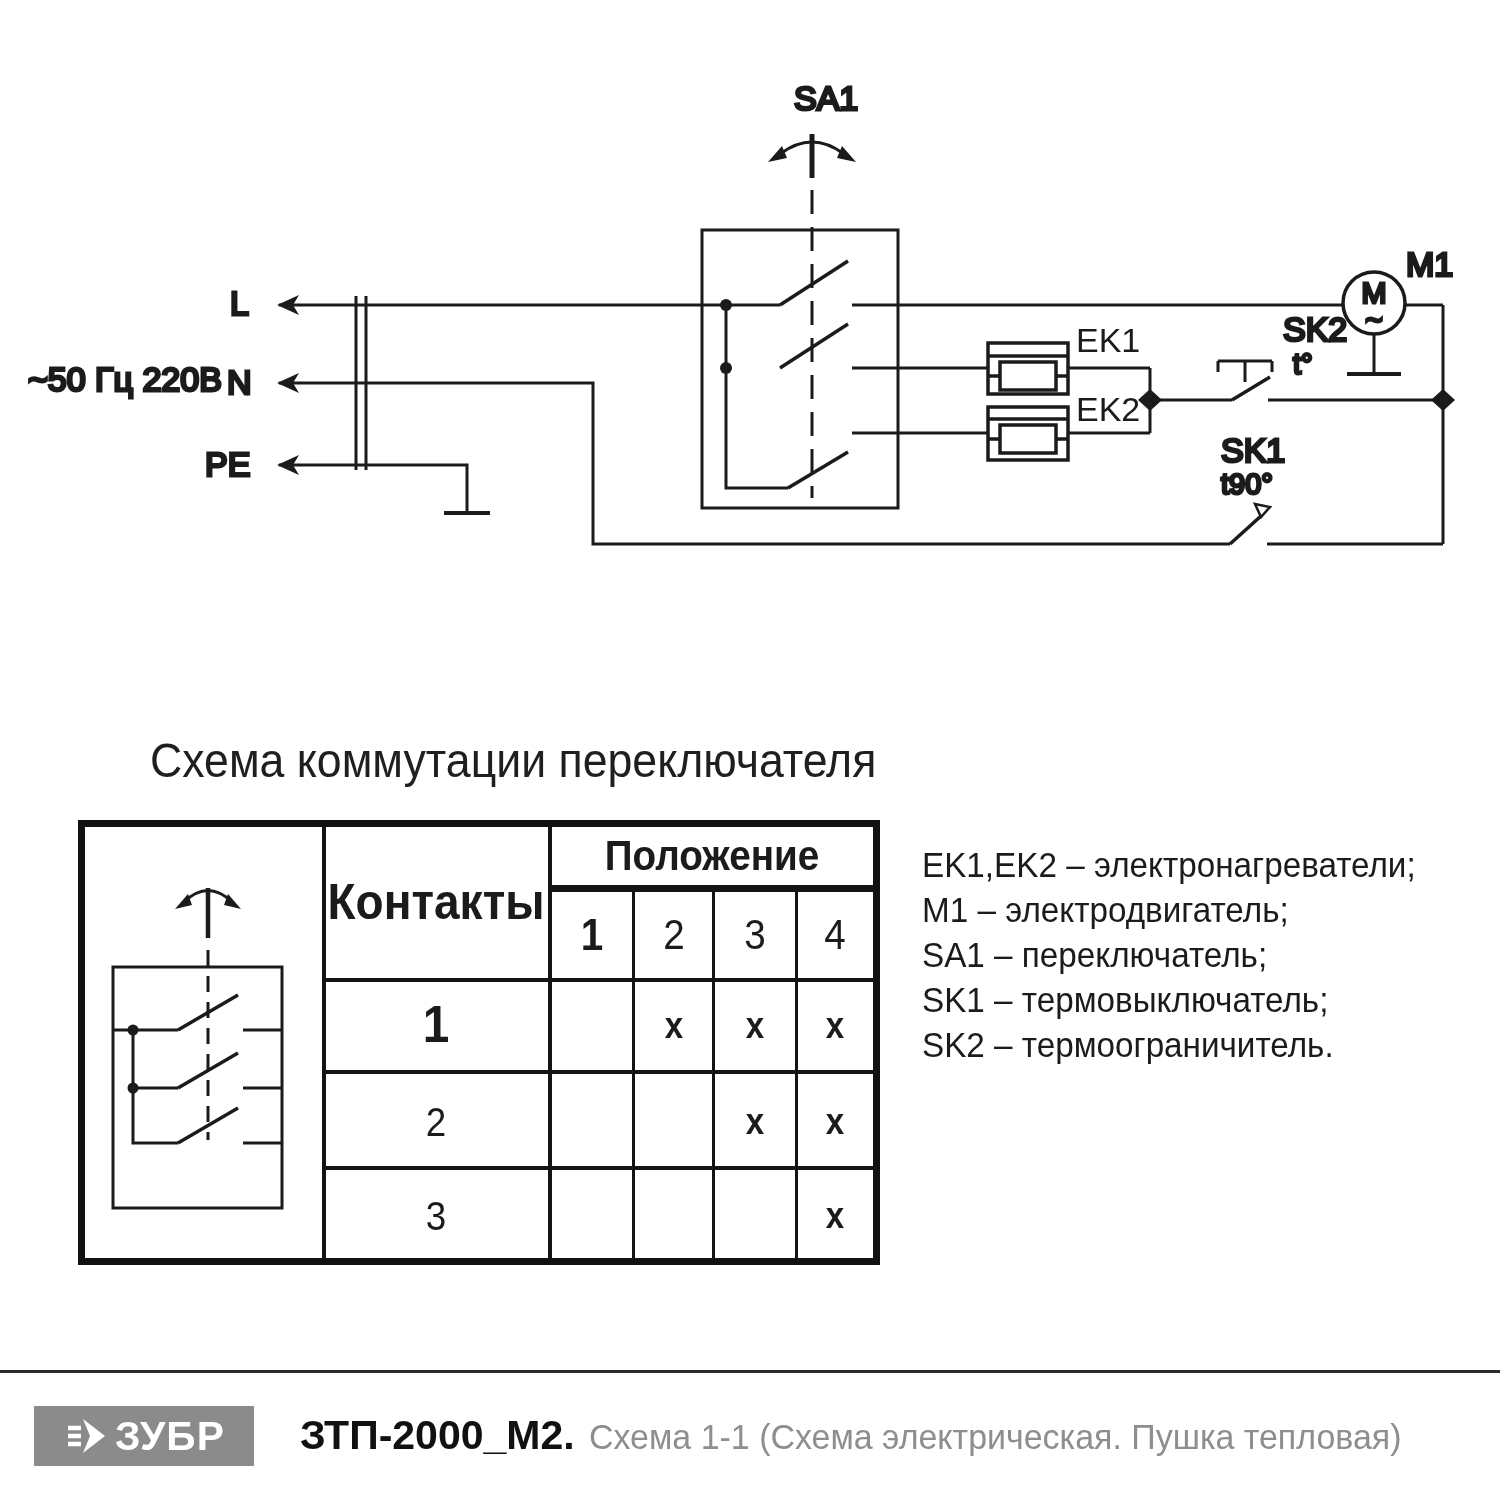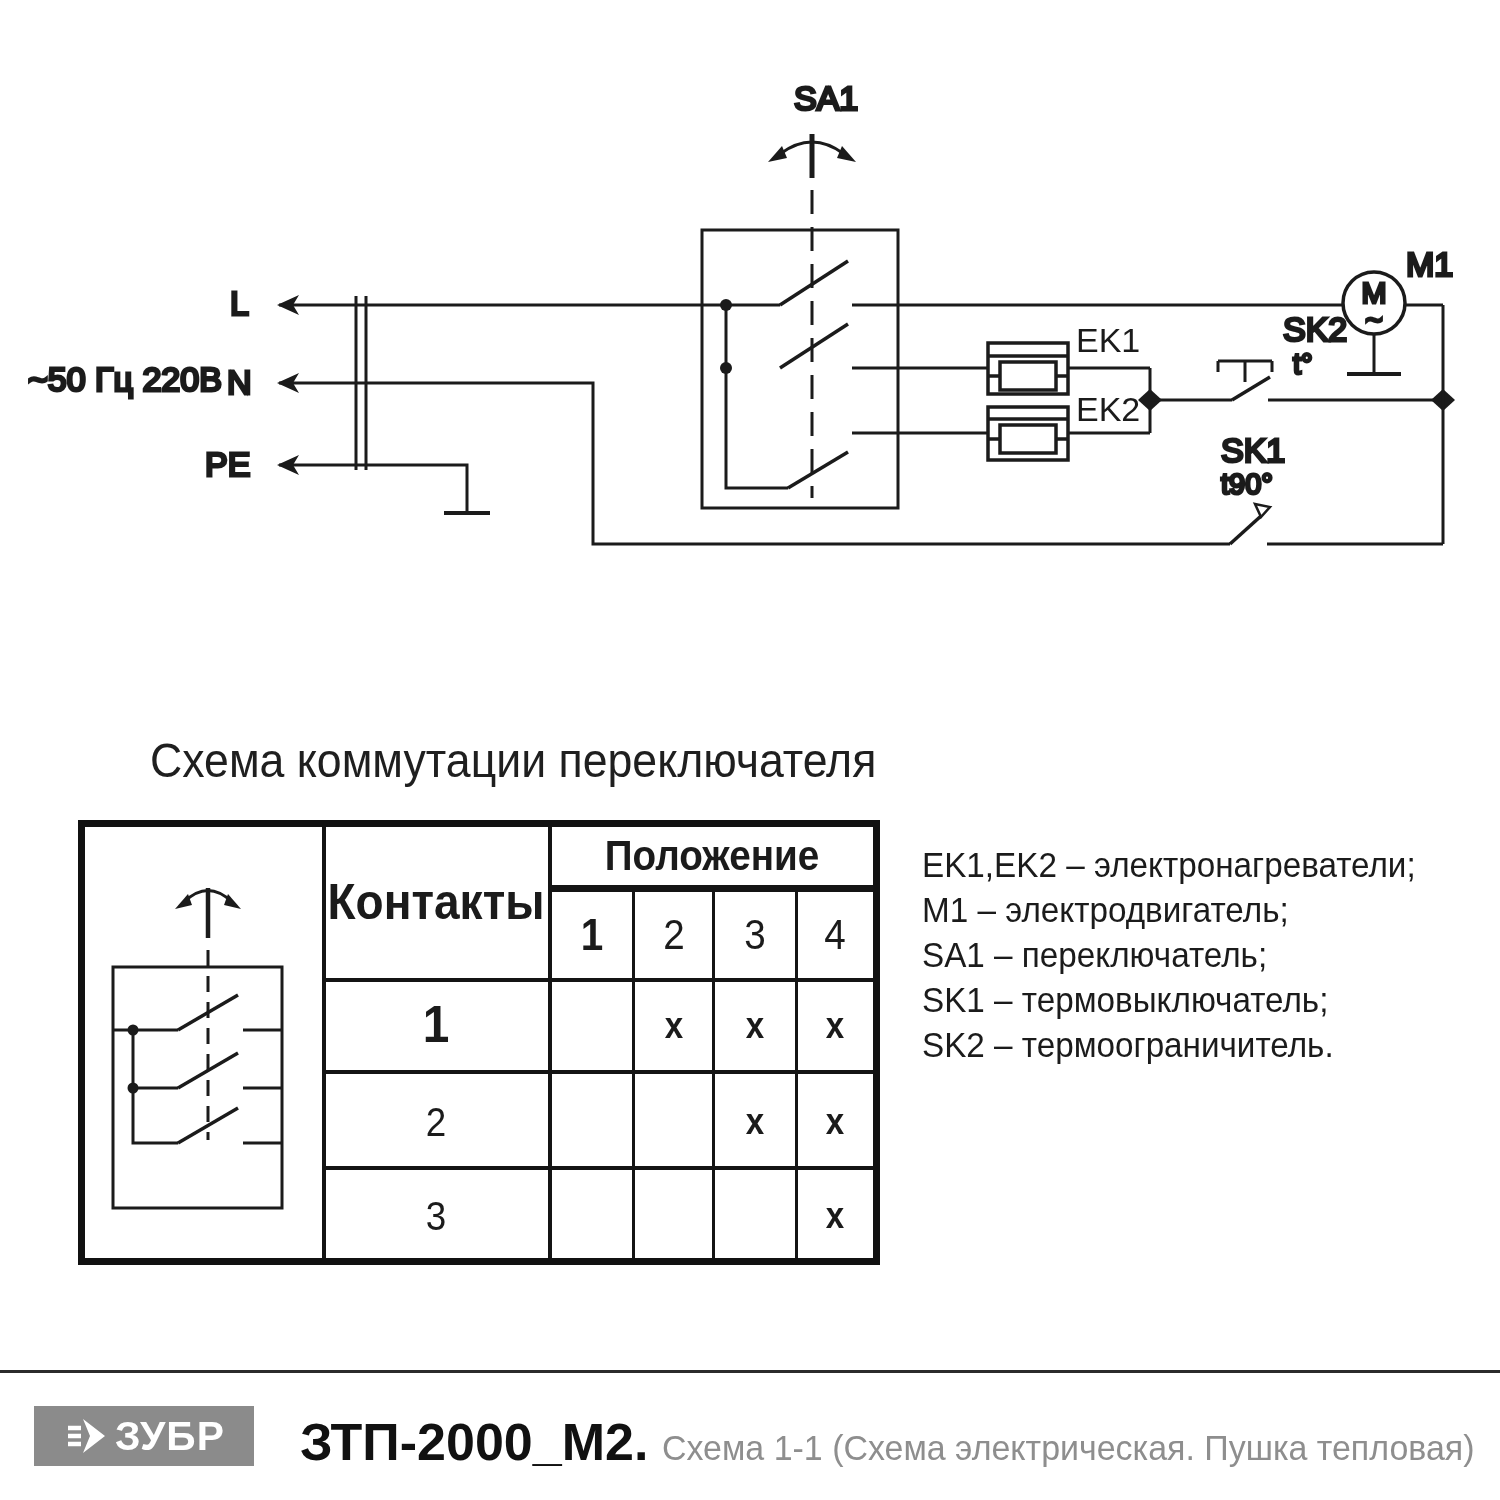--- a/index.html
+++ b/index.html
@@ -18,21 +18,21 @@
              border:7px solid #111;box-sizing:border-box;background:#fff;}
   .hdr-bold{font-weight:700;}
   .legend{position:absolute;left:922px;top:842px;font-size:35px;line-height:45px;
           transform:scaleX(.95);transform-origin:left top;color:#1b1b1b;white-space:nowrap;}
   .footer-rule{position:absolute;left:0;top:1370px;width:1500px;height:3px;background:#2b2b2b;}
   .logo{position:absolute;left:34px;top:1406px;width:220px;height:60px;background:#8b8b8b;
         display:flex;align-items:center;justify-content:center;gap:8px;}
   .logo-text{color:#ffffff;font-weight:700;font-size:40px;letter-spacing:1px;
              transform:scaleX(1.02);}
   .footer-caption{position:absolute;left:300px;top:1412px;display:flex;align-items:baseline;gap:14px;white-space:nowrap;}
-  .model{font-size:52px;font-weight:700;color:#111;}
+  .model{font-size:41px;font-weight:700;color:#111;}
   .caption{font-size:35px;font-weight:400;color:#8e8e8e;transform:scaleX(.97);transform-origin:left bottom;}
   .mark{font-size:36px;font-weight:700;}
 </style>
 </head>
 <body>
 
 <div class="stage">
 
   <svg class="abs" style="left:0;top:0;" width="1500" height="620" viewBox="0 0 1500 620" fill="none" stroke="#1b1b1b" stroke-width="3">
 

